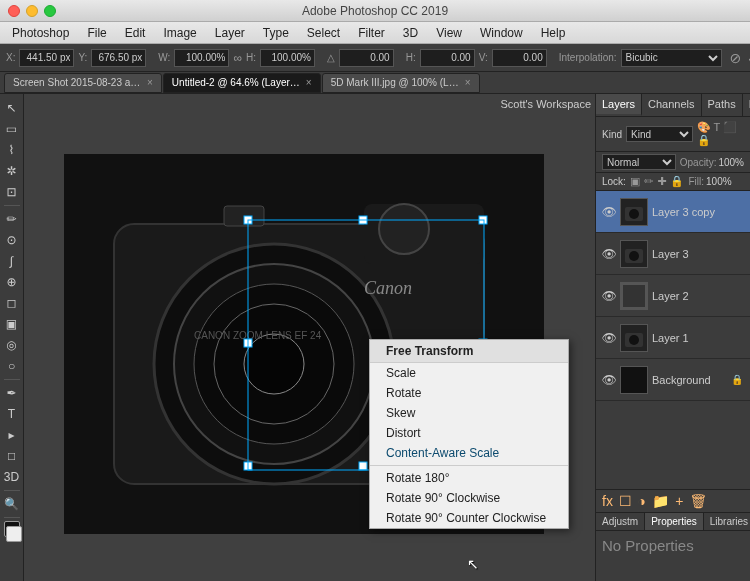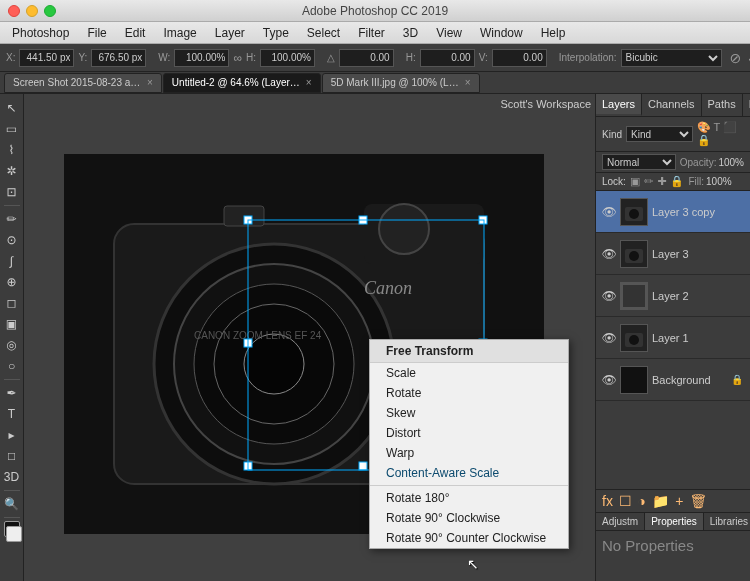--- a/index.html
+++ b/index.html
@@ -292,21 +292,20 @@
         <rect x="184" y="66" width="236" height="250" fill="none" stroke="#0af" stroke-width="1"></rect>
       </svg>
     </div>
 
     <div id="context-menu">
       <div class="ctx-header">Free Transform</div>
       <div class="ctx-item">Scale</div>
       <div class="ctx-item">Rotate</div>
       <div class="ctx-item">Skew</div>
       <div class="ctx-item">Distort</div>
-      <div class="ctx-item">Warp</div>
       <div class="ctx-item disabled">Content-Aware Scale</div>
       <div class="ctx-sep"></div>
       <div class="ctx-item">Rotate 180°</div>
       <div class="ctx-item">Rotate 90° Clockwise</div>
       <div class="ctx-item">Rotate 90° Counter Clockwise</div>
 
     </div>
 
     <div class="cursor-pointer"></div>
 

